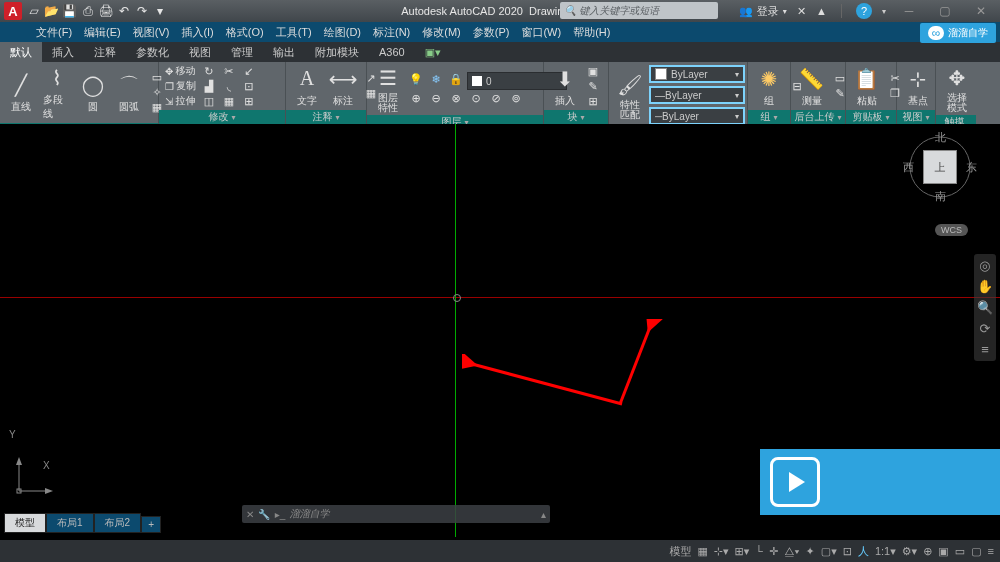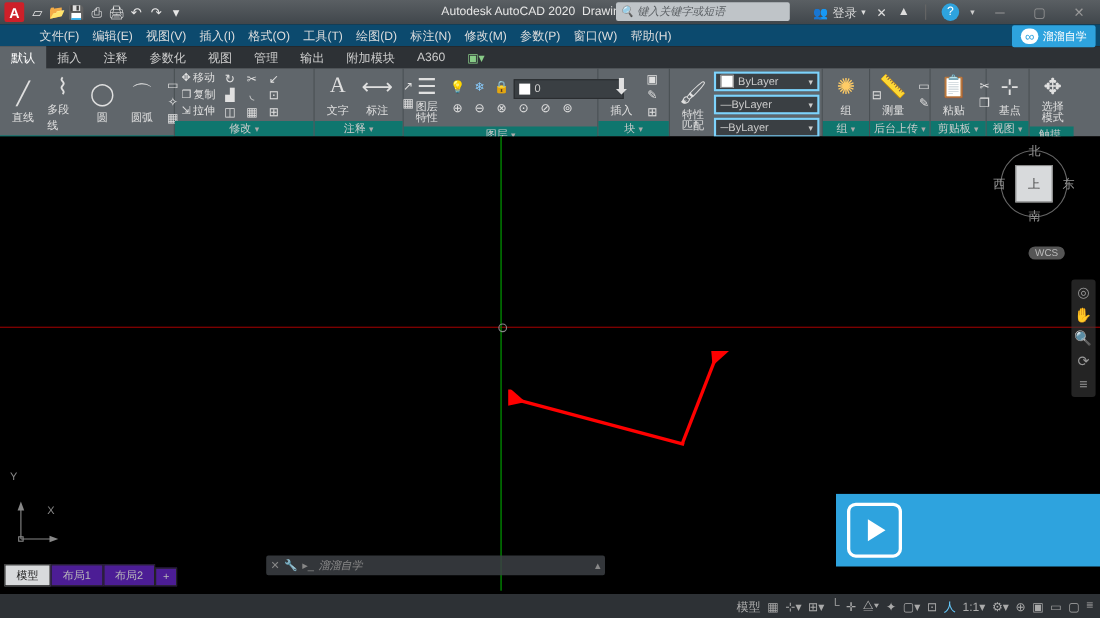--- a/index.html
+++ b/index.html
@@ -42,21 +42,21 @@
 .ucs svg{overflow:visible}
 .viewcube{position:absolute;right:25px;top:8px;width:70px;height:70px;display:flex;align-items:center;justify-content:center}
 .vccube{width:32px;height:32px;background:#d8dadc;border:1px solid #888;display:flex;align-items:center;justify-content:center;color:#444;font-size:11px;box-shadow:2px 2px 5px rgba(0,0,0,.5)}
 .vclbl{position:absolute;color:#999;font-size:11px}
 .wcstag{position:absolute;right:32px;top:100px;background:#555;color:#bbb;font-size:9px;padding:1px 6px;border-radius:6px}
 .navbar{position:absolute;right:4px;top:130px;width:22px;background:rgba(60,60,60,.6);border-radius:3px;display:flex;flex-direction:column;align-items:center;padding:4px 0;gap:6px}
 .navbar span{color:#999;font-size:13px;cursor:pointer}
 .cmdhint{position:absolute;right:16px;bottom:32px;color:#aaa;font-size:10px;text-align:right}
 .cmdline{position:absolute;left:242px;bottom:14px;width:300px;height:18px;background:rgba(60,64,68,.85);display:flex;align-items:center;padding:0 4px;color:#888;font-size:10px;gap:4px;border-radius:2px}
 .filetabs{position:absolute;left:4px;bottom:4px;display:flex;align-items:flex-end;gap:0;font-size:10px}
-.filetab{padding:2px 10px;background:#4c1d95;color:#bbb;border:1px solid #222;cursor:pointer}
+.filetab{padding:2px 10px;background:#0c4a6e;color:#bbb;border:1px solid #222;cursor:pointer}
 .filetab.active{background:#d8dadc;color:#222}
 .filetab.plus{padding:2px 6px}
 .statusbar{position:absolute;left:0;right:0;bottom:0;height:22px;background:#2d3135;display:flex;align-items:center;justify-content:flex-end;padding:0 6px;gap:6px;color:#aaa;font-size:11px}
 .statusbar span{cursor:pointer}
 .watermark{position:absolute;right:0;bottom:22px;width:220px;height:66px;background:#2ea3de;display:flex;align-items:center;padding:0 10px;gap:10px}
 .wmplay{width:44px;height:44px;border:3px solid #fff;border-radius:8px;display:flex;align-items:center;justify-content:center}
 .wmplay:before{content:"";border-left:16px solid #fff;border-top:10px solid transparent;border-bottom:10px solid transparent;margin-left:4px}
 .wmtext{color:#fff;display:flex;flex-direction:column;line-height:1.1}
 .arrow{position:absolute;pointer-events:none}
 .loginbtn{display:flex;align-items:center;gap:4px;color:#ddd;cursor:pointer;font-size:11px}

